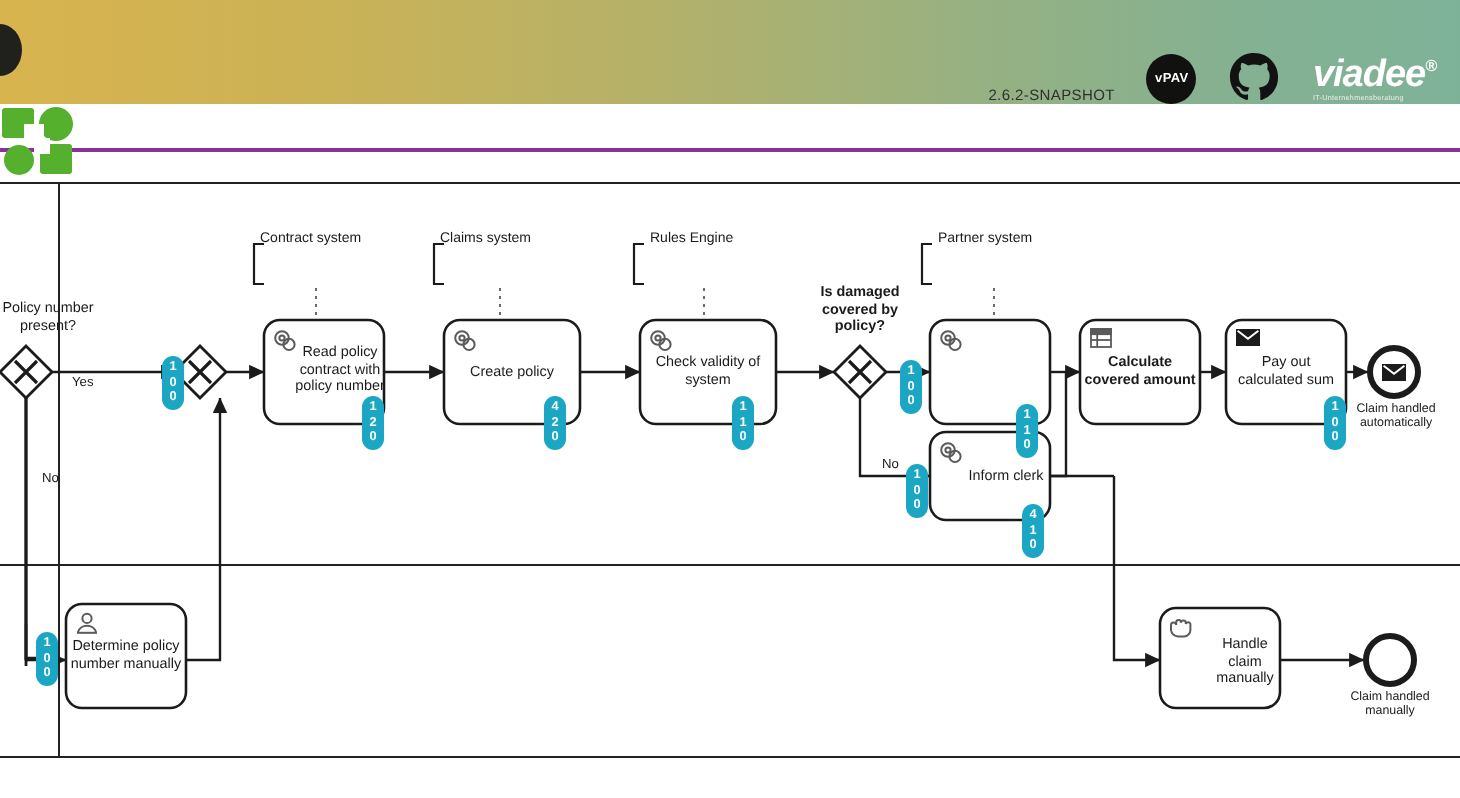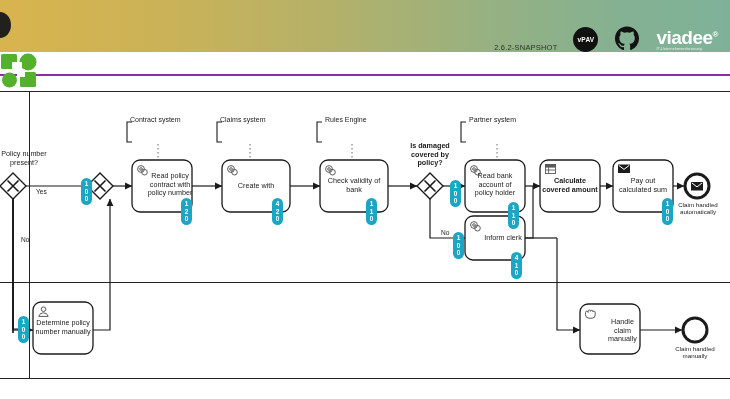--- a/index.html
+++ b/index.html
@@ -28,21 +28,21 @@
   #version-label{
     font-size:7.5px; color:#30302c; letter-spacing:.2px; white-space:nowrap;
   }
   #vpav-badge{
     width:25px;height:25px;border-radius:50%;background:#111110;
     display:flex;align-items:center;justify-content:center;
   }
   #vpav-badge span{ color:#fff; font-size:6.5px; font-weight:bold; letter-spacing:.2px;}
   #github-icon svg{ display:block; }
   #viadee-logo{ display:flex; flex-direction:column; align-items:flex-start; line-height:1; margin-right:4px;}
-  #viadee-word{ font-size:19px; font-weight:bold; color:#ffffff; letter-spacing:-0.5px; position:relative;}
+  #viadee-word{ font-size:19px; font-weight:bold; color:#ffffff; letter-spacing:-0.5px; position:relative;font-style:italic;}
   #viadee-word sup{ font-size:8px; vertical-align:super; }
   #viadee-sub{ font-size:3.6px; color:#f0f0ee; letter-spacing:.15px; margin-top:1px;}
 
   
   #purple-rule{ position:absolute; left:0; top:74px; width:730px; height:2px; background:#8a2f9e; }
   #canvas-top-rule{ position:absolute; left:0; top:91px; width:730px; height:1px; background:#232323; }
   #canvas-mid-rule{ position:absolute; left:0; top:282px; width:730px; height:1px; background:#232323; }
   #canvas-bottom-rule{ position:absolute; left:0; top:378px; width:730px; height:1px; background:#232323; }
   #pool-divider-left{ position:absolute; left:29px; top:91px; width:1px; height:288px; background:#232323; }
 
@@ -284,33 +284,28 @@
 
   <div class="flow-label" style="left:441px; top:177px;">No</div>
 
   <div class="node-label" style="left:132px; top:120px; width:76px;">
     <div>Read policy</div>
     <div>contract with</div>
     <div>policy number</div>
   </div>
 
   <div class="node-label" style="left:222px; top:130px; width:68px;">
-    <div>Create with</div>
+    <div>Create policy</div>
   </div>
 
   <div class="node-label" style="left:318px; top:125px; width:72px;">
     <div>Check validity of</div>
-    <div>bank</div>
-  </div>
-
-  <div class="node-label" style="left:465px; top:120px; width:60px;">
-    <div>Read bank</div>
-    <div>account of</div>
-    <div>policy holder</div>
-  </div>
+    <div>system</div>
+  </div>
+
 
   <div class="node-label" style="left:538px; top:125px; width:64px;font-weight:bold;">
     <div>Calculate</div>
     <div>covered amount</div>
   </div>
 
   <div class="node-label" style="left:611px; top:125px; width:64px;">
     <div>Pay out</div>
     <div>calculated sum</div>
   </div>

